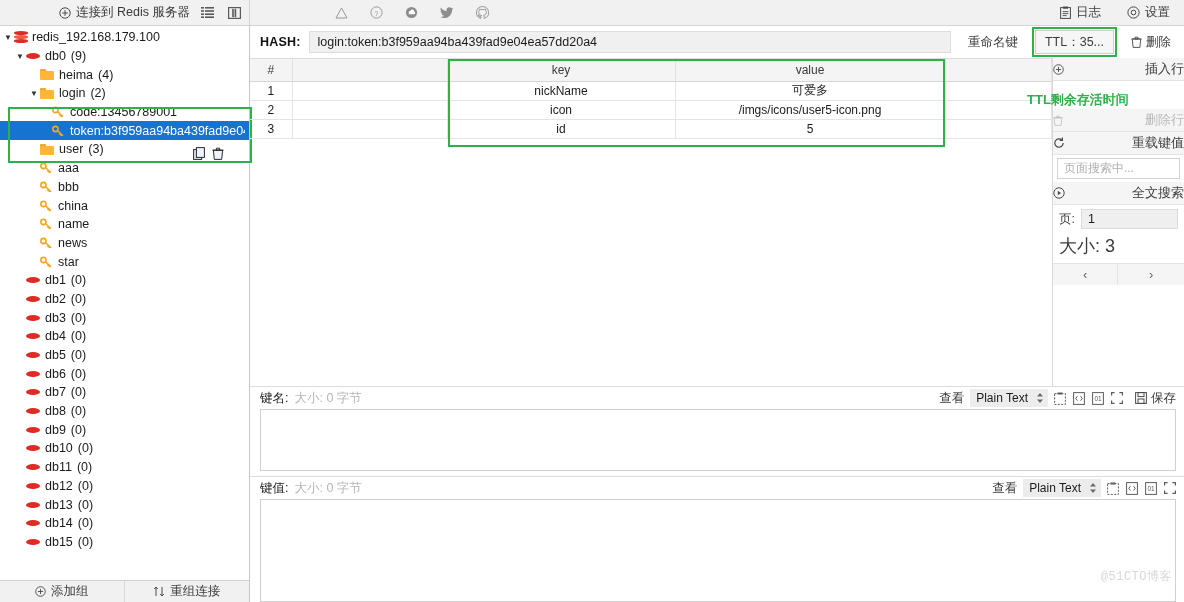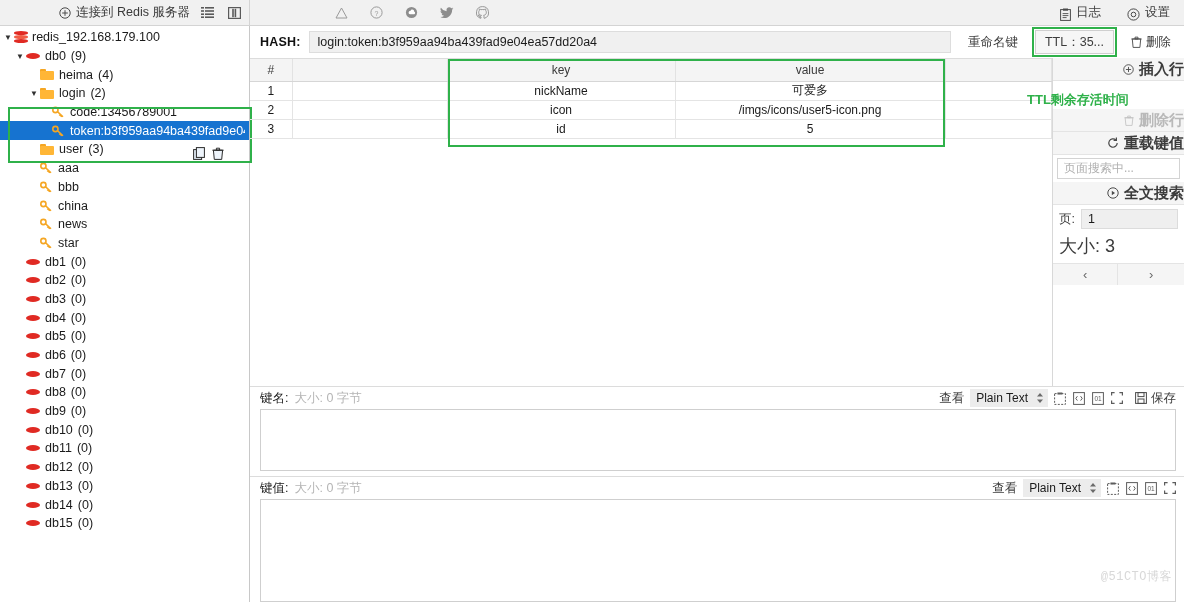--- a/index.html
+++ b/index.html
@@ -24,21 +24,21 @@
     width: 250px; flex: 0 0 250px;
     display: flex; align-items: center; justify-content: center;
     position: relative;
     border-right: 1px solid #d4d4d4;
     background: #f1f1f1;
   }
   .conn-btn { display: flex; align-items: center; gap: 5px; color: #3a3a3a; font-size: 12.5px; }
   .topbar-left-icons { position: absolute; right: 8px; top: 0; height: 100%; display: flex; align-items: center; gap: 14px; }
   .topbar-mid { flex: 1 1 auto; display: flex; align-items: center; padding-left: 85px; gap: 22px; background: #f1f1f1; }
   .topbar-right { display: flex; align-items: center; gap: 26px; padding-right: 14px; }
-  .tb-item { display: flex; align-items: flex-end; gap: 5px; color: #3c3c3c; font-size: 12.5px; }
+  .tb-item { display: flex; align-items: center; gap: 5px; color: #3c3c3c; font-size: 12.5px; }
   .ico { display: inline-block; line-height: 1; color: #8a8a8a; }
 
   
   .body { flex: 1 1 auto; display: flex; min-height: 0; }
 
   
   .sidebar {
     width: 250px; flex: 0 0 250px;
     display: flex; flex-direction: column;
     background: #ffffff;
@@ -98,21 +98,21 @@
   table.grid { width: 100%; border-collapse: collapse; table-layout: fixed; }
   table.grid th { height: 22px; background: #f4f4f4; font-weight: normal; font-size: 12px; color: #3a3a3a; border-bottom: 1px solid #d6d6d6; border-right: 1px solid #e2e2e2; }
   table.grid td { height: 19px; font-size: 12px; color: #1b1b1b; text-align: center; border-bottom: 1px solid #e4e4e4; border-right: 1px solid #e4e4e4; }
   .col-idx { width: 42px; }
   .col-gap { width: 155px; }
   .col-key { width: 228px; }
   .col-val { width: 270px; }
   .grid-green { position: absolute; border: 2px solid #2fb14a; pointer-events: none; }
 
   .rightpanel { width: 132px; flex: 0 0 132px; border-left: 1px solid #d8d8d8; background: #fff; display: flex; flex-direction: column; padding-top: 0; }
-  .rp-btn { height: 23px; display: flex; align-items: center; justify-content: flex-end; gap: 5px; font-size: 15px; color: #3c3c3c; background: #f5f5f5; border-bottom: 1px solid #e4e4e4; font-weight: bold; }
+  .rp-btn { height: 23px; display: flex; align-items: center; justify-content: space-between; gap: 5px; font-size: 13px; color: #3c3c3c; background: #f5f5f5; border-bottom: 1px solid #e4e4e4; }
   .rp-btn.disabled { color: #b9b9b9; margin-top: 28px; }
   .rp-search { margin: 3px 4px; height: 21px; border: 1px solid #d3d3d3; display: flex; align-items: center; padding: 0 6px; font-size: 12px; color: #b0b0b0; background: #fff; }
   .rp-field { display: flex; align-items: center; gap: 6px; padding: 4px 6px 0 6px; font-size: 12.5px; color: #3c3c3c; }
   .rp-field .val { flex: 1 1 auto; height: 20px; background: #efefef; border: 1px solid #dcdcdc; display: flex; align-items: center; padding: 0 6px; color: #1b1b1b; }
   .rp-size { padding: 5px 6px; font-size: 18px; color: #3c3c3c; }
   .rp-pager { display: flex; height: 22px; border-top: 1px solid #e4e4e4; }
   .rp-pager div { flex: 1 1 50%; display: flex; align-items: center; justify-content: center; color: #6a6a6a; font-size: 13px; background: #f5f5f5; border-right: 1px solid #e4e4e4; }
   .rp-pager div:last-child { border-right: none; }
 
   
@@ -318,20 +318,30 @@
             <span class="label">china</span>
           </div>
           <div class="node depth2">
             <span class="caret empty">▶</span>
             <span class="ic-key">
               <svg width="12" height="12" viewBox="0 0 12 12">
                 <circle cx="3.4" cy="4" r="2.6" fill="none" stroke="#f5a623" stroke-width="1.6"></circle>
                 <path d="M5.4 5.6L11 10.8M8.4 8.2l-1.2 1.3M9.8 9.4l-1.1 1.3" stroke="#f5a623" stroke-width="1.5" fill="none"></path>
               </svg>
             </span>
+            <span class="label">name</span>
+          </div>
+          <div class="node depth2">
+            <span class="caret empty">▶</span>
+            <span class="ic-key">
+              <svg width="12" height="12" viewBox="0 0 12 12">
+                <circle cx="3.4" cy="4" r="2.6" fill="none" stroke="#f5a623" stroke-width="1.6"></circle>
+                <path d="M5.4 5.6L11 10.8M8.4 8.2l-1.2 1.3M9.8 9.4l-1.1 1.3" stroke="#f5a623" stroke-width="1.5" fill="none"></path>
+              </svg>
+            </span>
             <span class="label">news</span>
           </div>
           <div class="node depth2">
             <span class="caret empty">▶</span>
             <span class="ic-key">
               <svg width="12" height="12" viewBox="0 0 12 12">
                 <circle cx="3.4" cy="4" r="2.6" fill="none" stroke="#f5a623" stroke-width="1.6"></circle>
                 <path d="M5.4 5.6L11 10.8M8.4 8.2l-1.2 1.3M9.8 9.4l-1.1 1.3" stroke="#f5a623" stroke-width="1.5" fill="none"></path>
               </svg>
             </span>
@@ -437,20 +447,39 @@
             </svg>
         </span>
         <span class="ico">
           <svg width="12" height="13" viewBox="0 0 12 13">
               <path d="M1.4 3.2h9.2l-.9 9.2H2.3z" fill="#eef4fb" stroke="#2a2a2a" stroke-width="1"></path>
               <path d="M.4 3.2h11.2M4.4 1.2h3.2v2h-3.2z" fill="none" stroke="#2a2a2a" stroke-width="1"></path>
             </svg>
         </span>
       </span>
 
+      <div class="sidebar-footer">
+        <div class="sb-btn">
+          <span class="ico">
+            <svg width="11" height="11" viewBox="0 0 12 12">
+                <circle cx="6" cy="6" r="5.2" fill="none" stroke="#4a4a4a" stroke-width="1"></circle>
+                <path d="M6 3.2v5.6M3.2 6h5.6" stroke="#4a4a4a" stroke-width="1"></path>
+              </svg>
+          </span>
+          <span>添加组</span>
+        </div>
+        <div class="sb-btn">
+          <span class="ico">
+            <svg width="12" height="11" viewBox="0 0 12 11">
+                <path d="M3 10V1M3 1L1.2 3M3 1l1.8 2M9 1v9M9 10l-1.8-2M9 10l1.8-2" fill="none" stroke="#4a4a4a" stroke-width="1"></path>
+              </svg>
+          </span>
+          <span>重组连接</span>
+        </div>
+      </div>
 
       <div class="ann-box" style="left:8px; top:81px; width:244px; height:56px;"></div>
     </div>
 
     <div class="main">
 
 
       <div class="keyrow">
         <span class="keytype">HASH:</span>
         <span class="keyinput">login:token:b3f959aa94ba439fad9e04ea57dd20a4</span>

